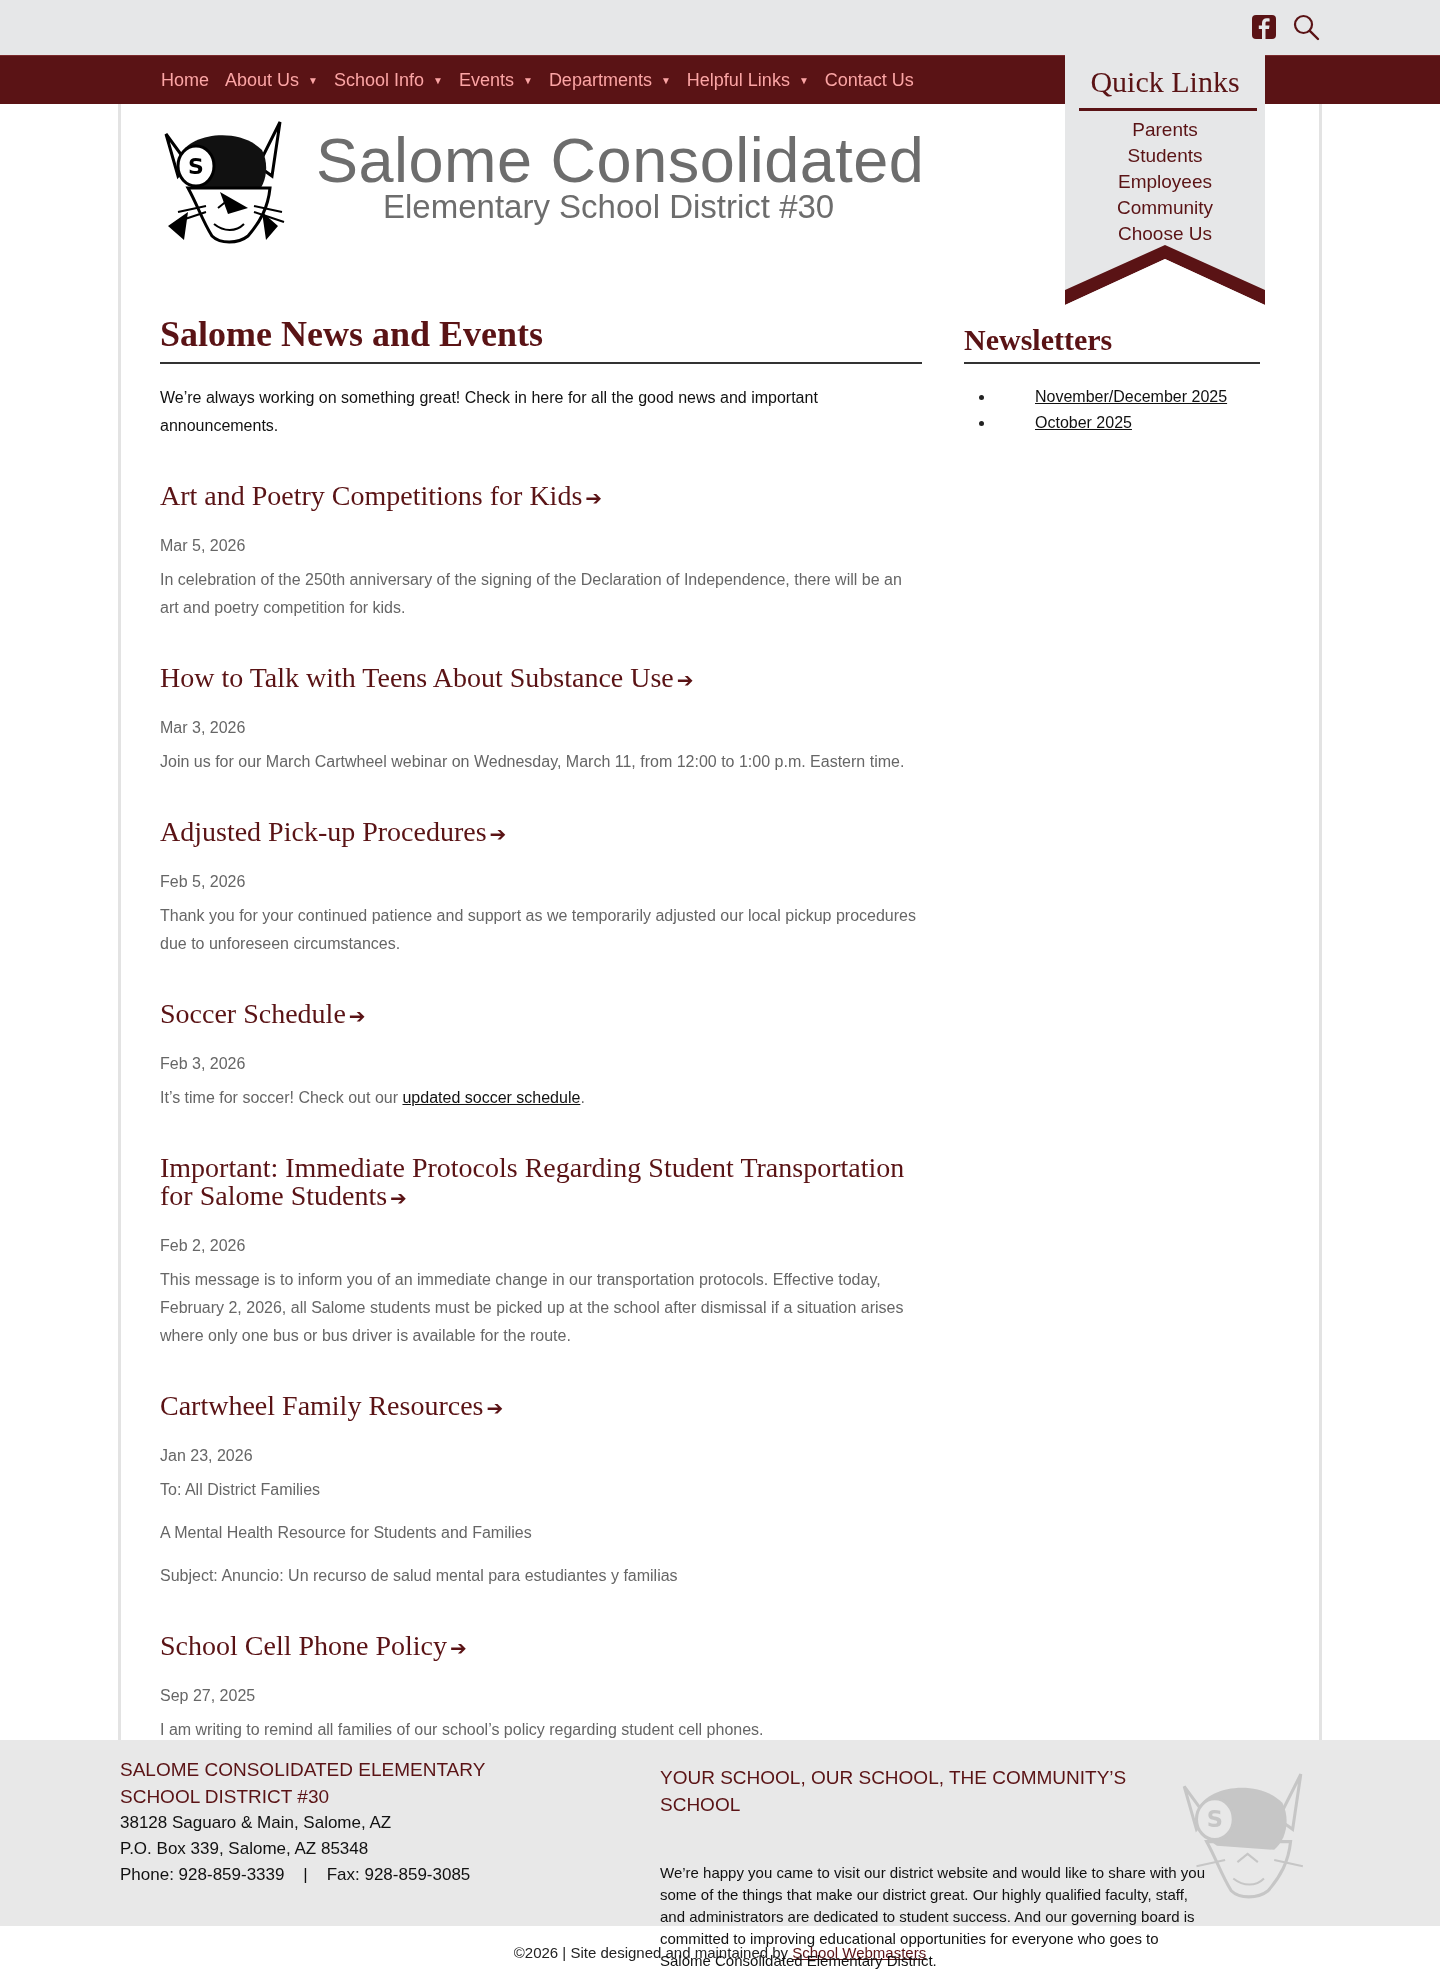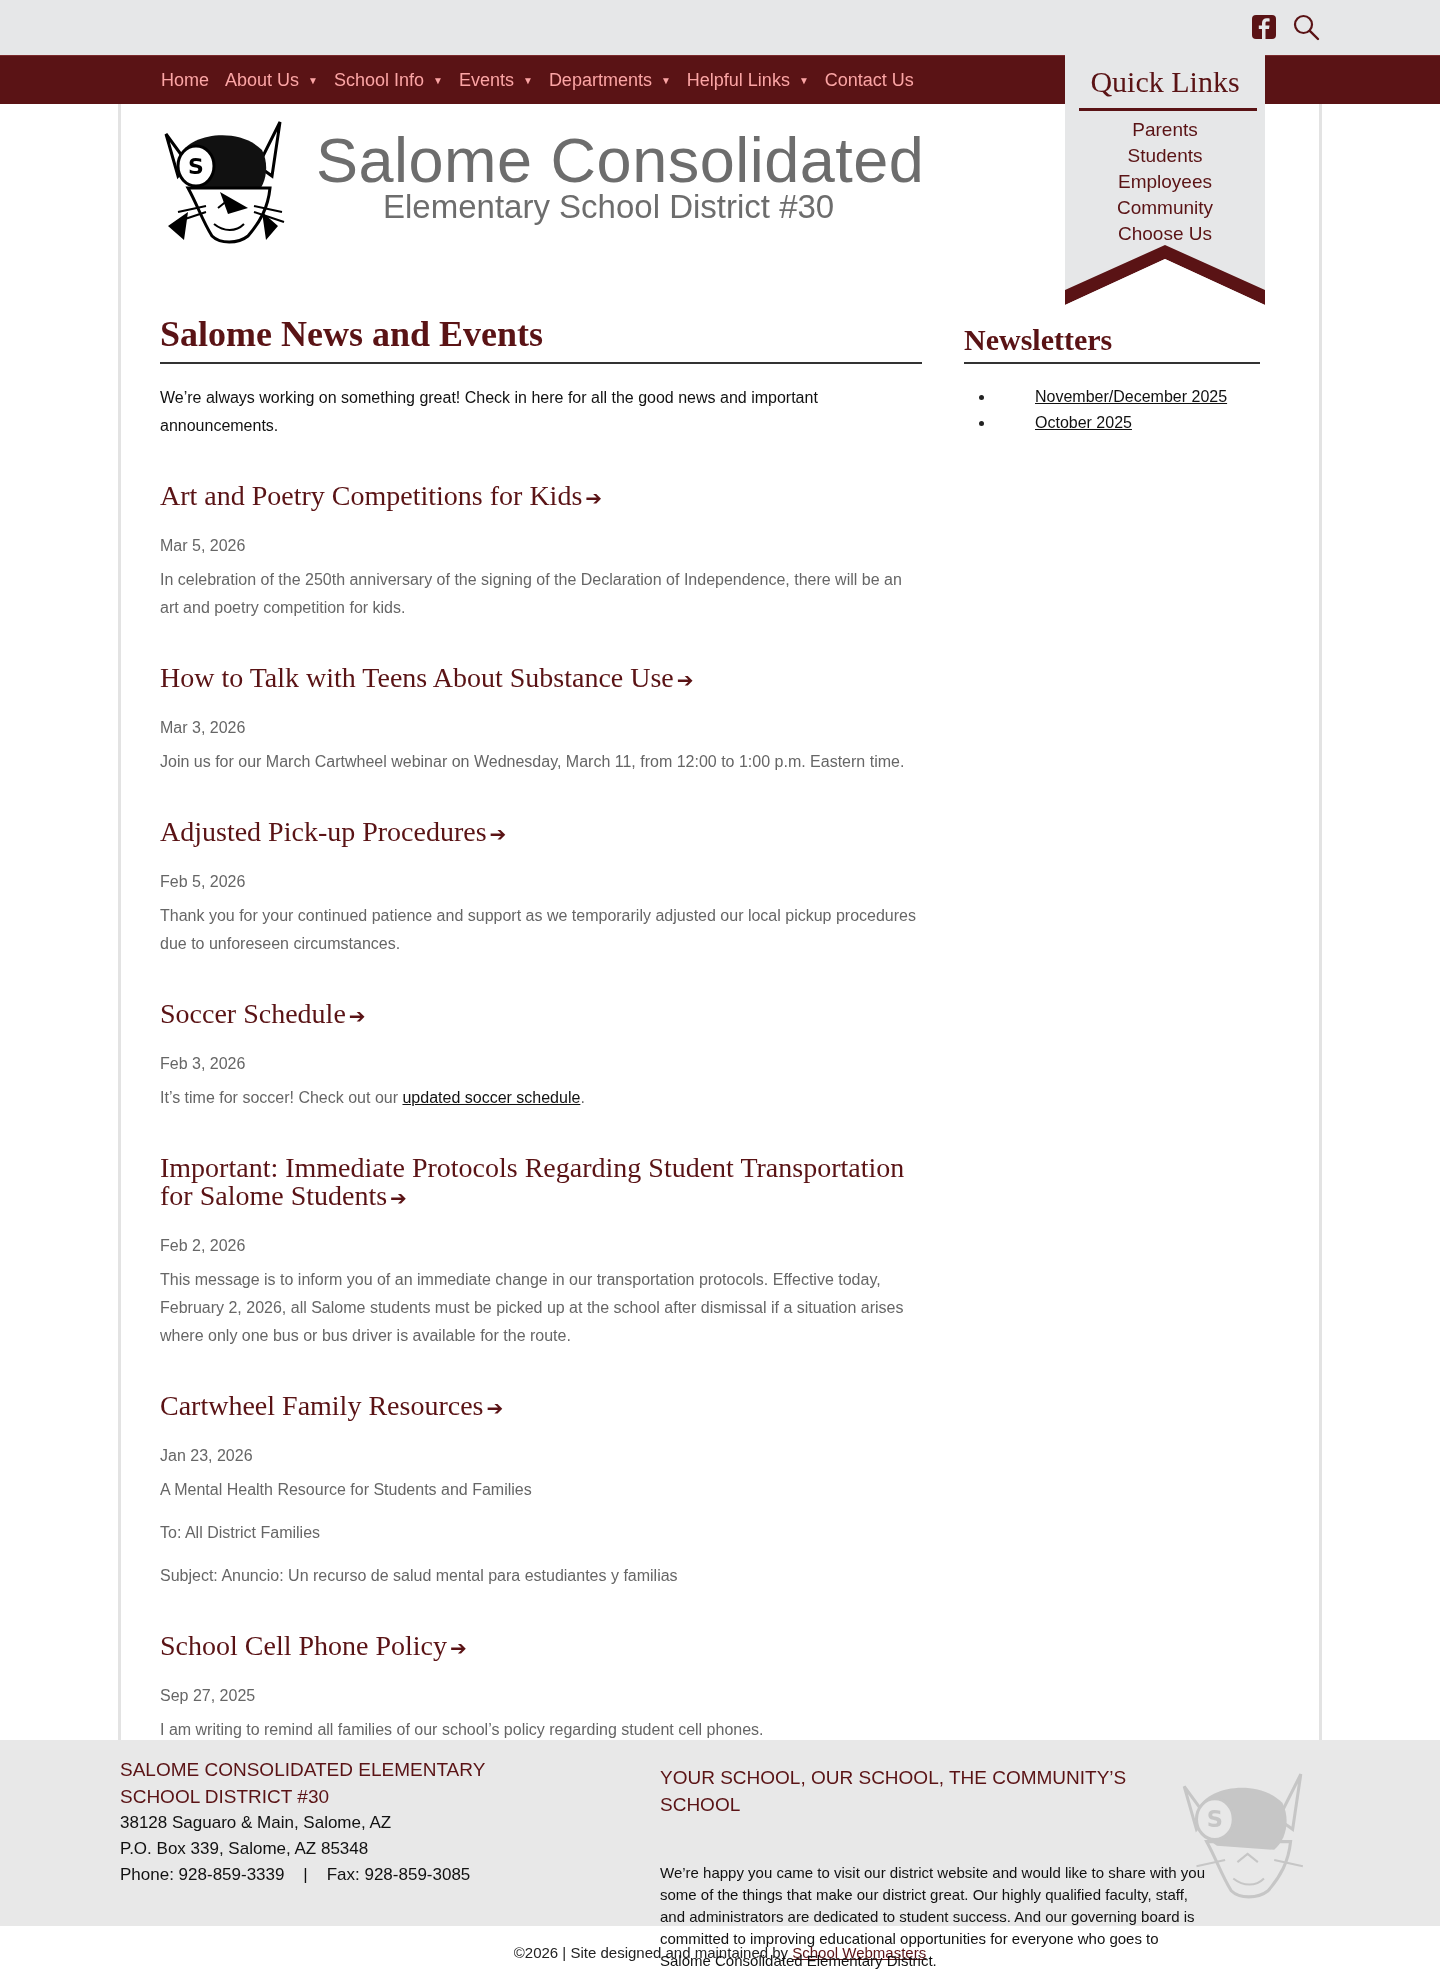--- a/index.html
+++ b/index.html
@@ -185,22 +185,22 @@
     <div class="post-date">Feb 2, 2026</div>
     <div class="post-body">
         <p>This message is to inform you of an immediate change in our transportation protocols. Effective today, February 2, 2026, all Salome students must be picked up at the school after dismissal if a situation arises where only one bus or bus driver is available for the route.</p>
       </div>
   </div>
 
   <div class="post">
     <div class="post-title"><span>Cartwheel Family Resources</span><span class="arrow">➔</span></div>
     <div class="post-date">Jan 23, 2026</div>
     <div class="post-body">
+      <p>To: All District Families</p>
       <p>A Mental Health Resource for Students and Families</p>
-      <p>To: All District Families</p>
       <p>Subject: Anuncio: Un recurso de salud mental para estudiantes y familias</p>
     </div>
   </div>
 
   <div class="post">
     <div class="post-title"><span>School Cell Phone Policy</span><span class="arrow">➔</span></div>
     <div class="post-date">Sep 27, 2025</div>
     <div class="post-body">
         <p>I am writing to remind all families of our school’s policy regarding student cell phones.</p>
       </div>

